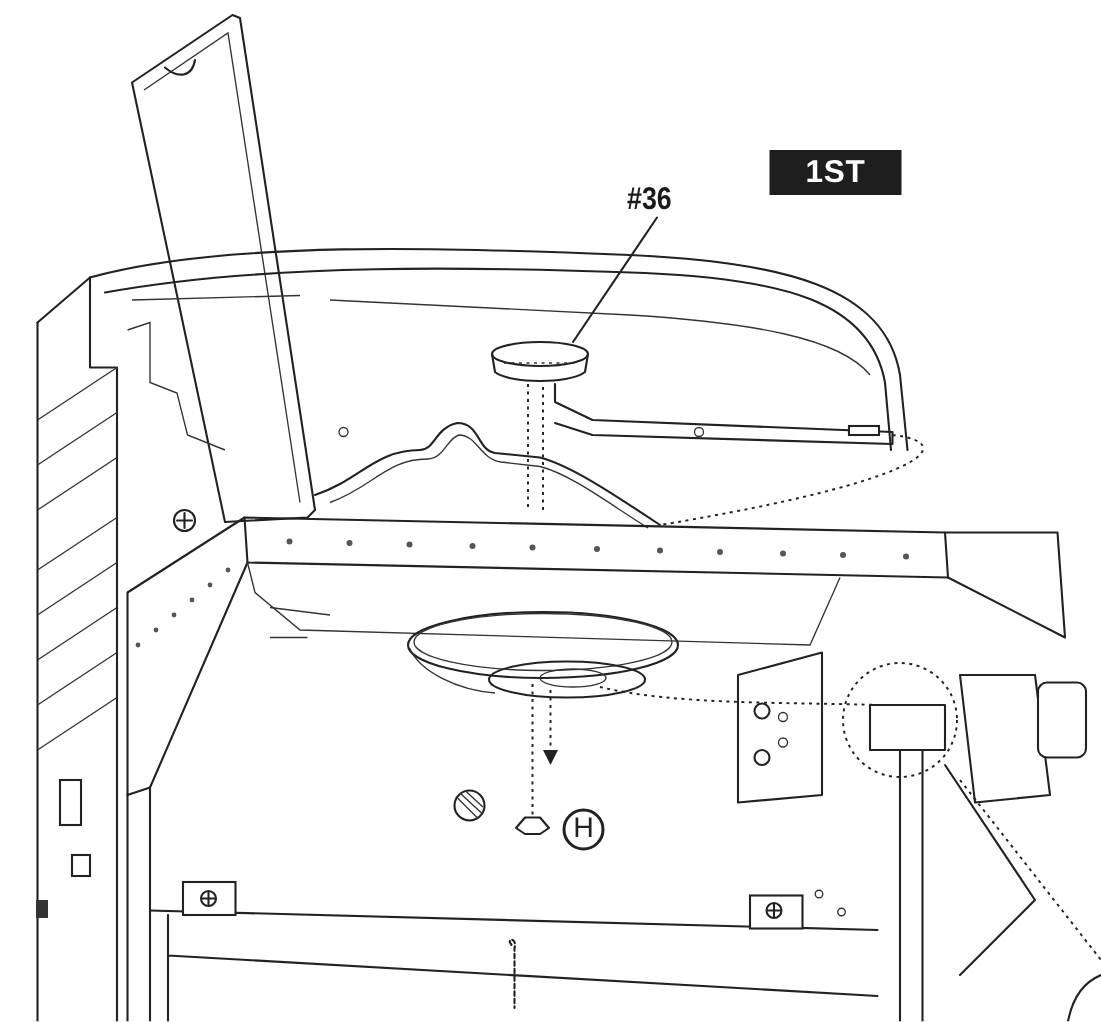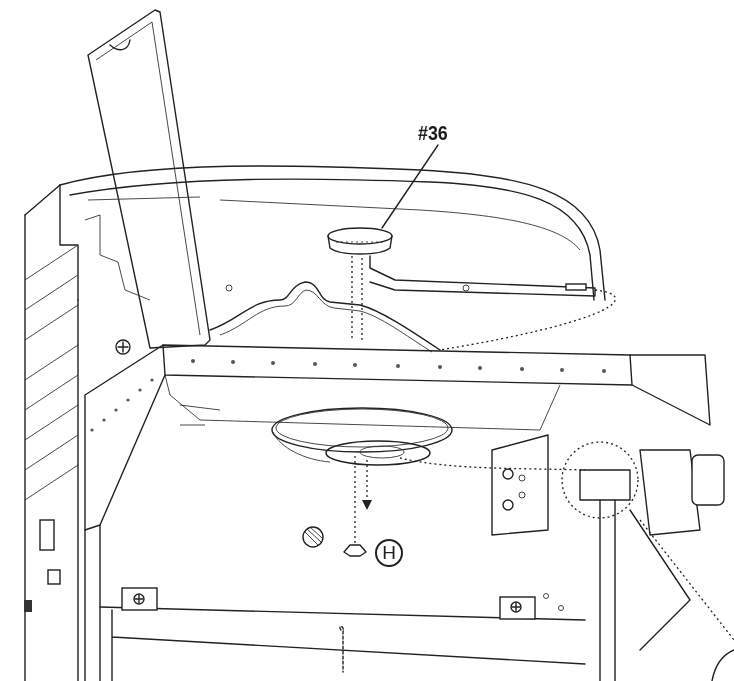--- a/index.html
+++ b/index.html
@@ -144,15 +144,16 @@
         <path class="ln" d="M135,599 L143,599 M139,595 L139,603"></path>
       <rect class="fillw" x="500" y="597" width="35" height="22"></rect>
       <circle class="ln" cx="516" cy="607" r="5"></circle>
         <path class="ln" d="M512,607 L520,607 M516,603 L516,611"></path>
       <circle class="lt" cx="546" cy="596" r="2.5"></circle>
         <circle class="lt" cx="561" cy="608" r="2.5"></circle>
       <path class="ln" d="M341,630 C337,625 345,625 343,632 L343,672" stroke-dasharray="3 2"></path>
     </g>
   </svg>
 
+  <div class="badge">1ST</div>
   <div class="part-label">#36</div>
   <div class="h-callout">H</div>
 </div>
 
 </body></html>

